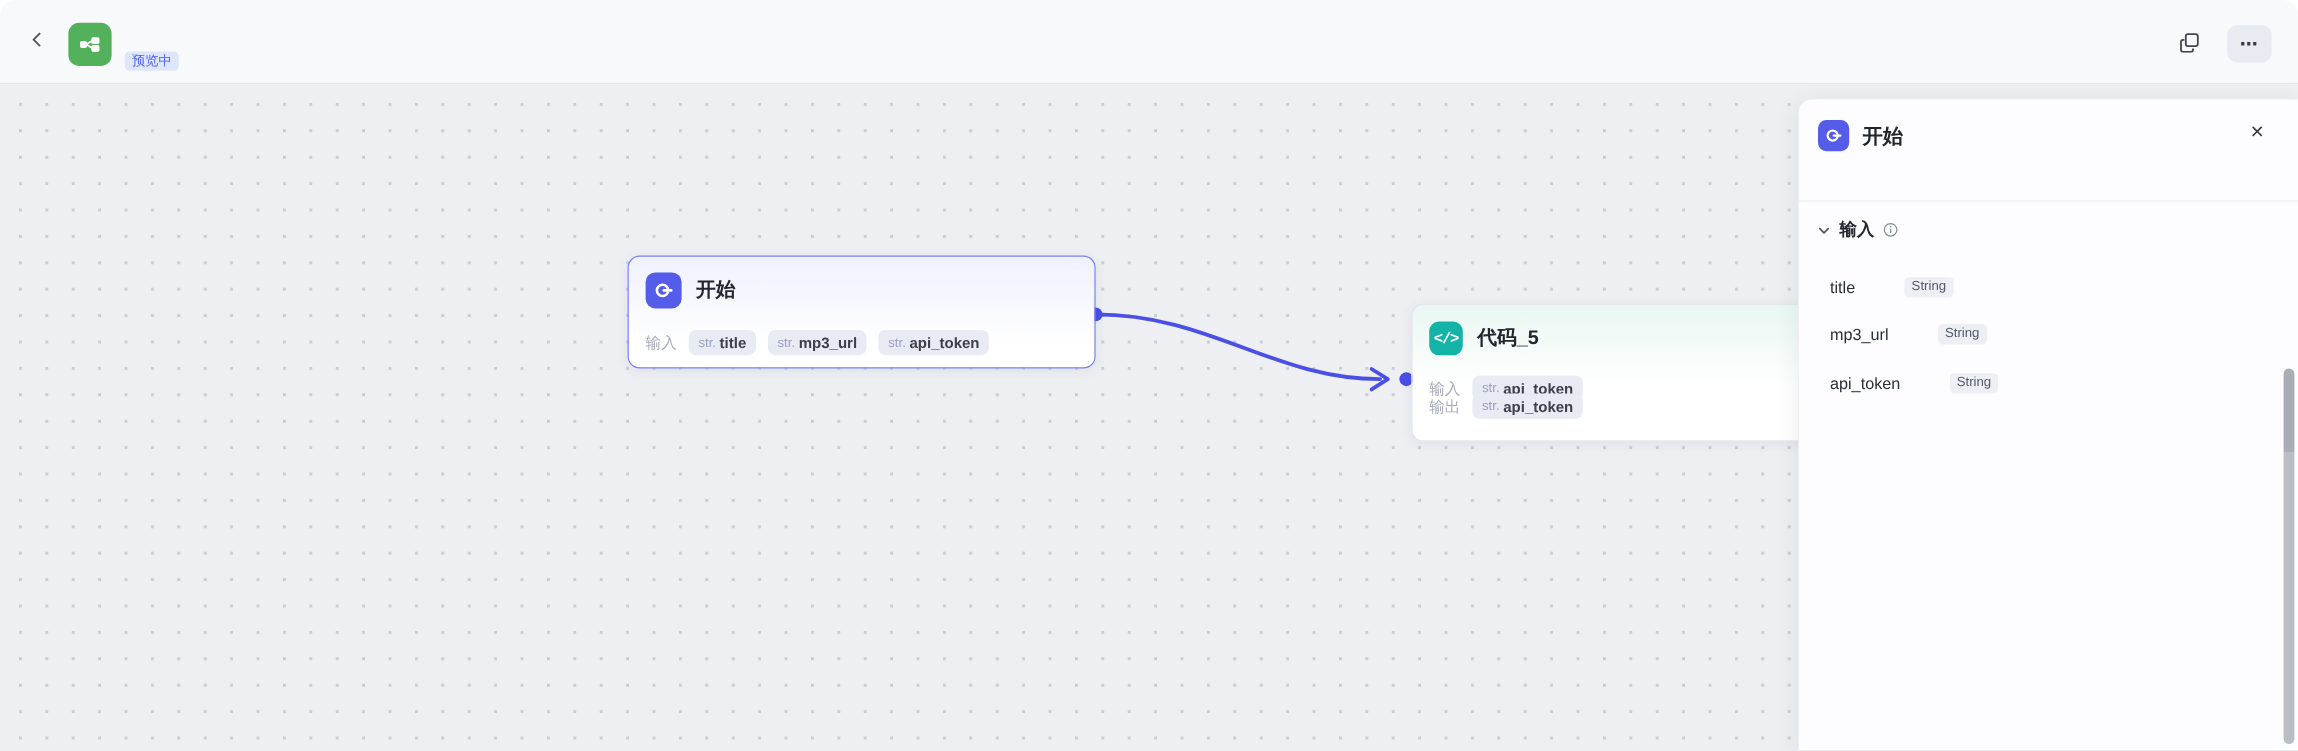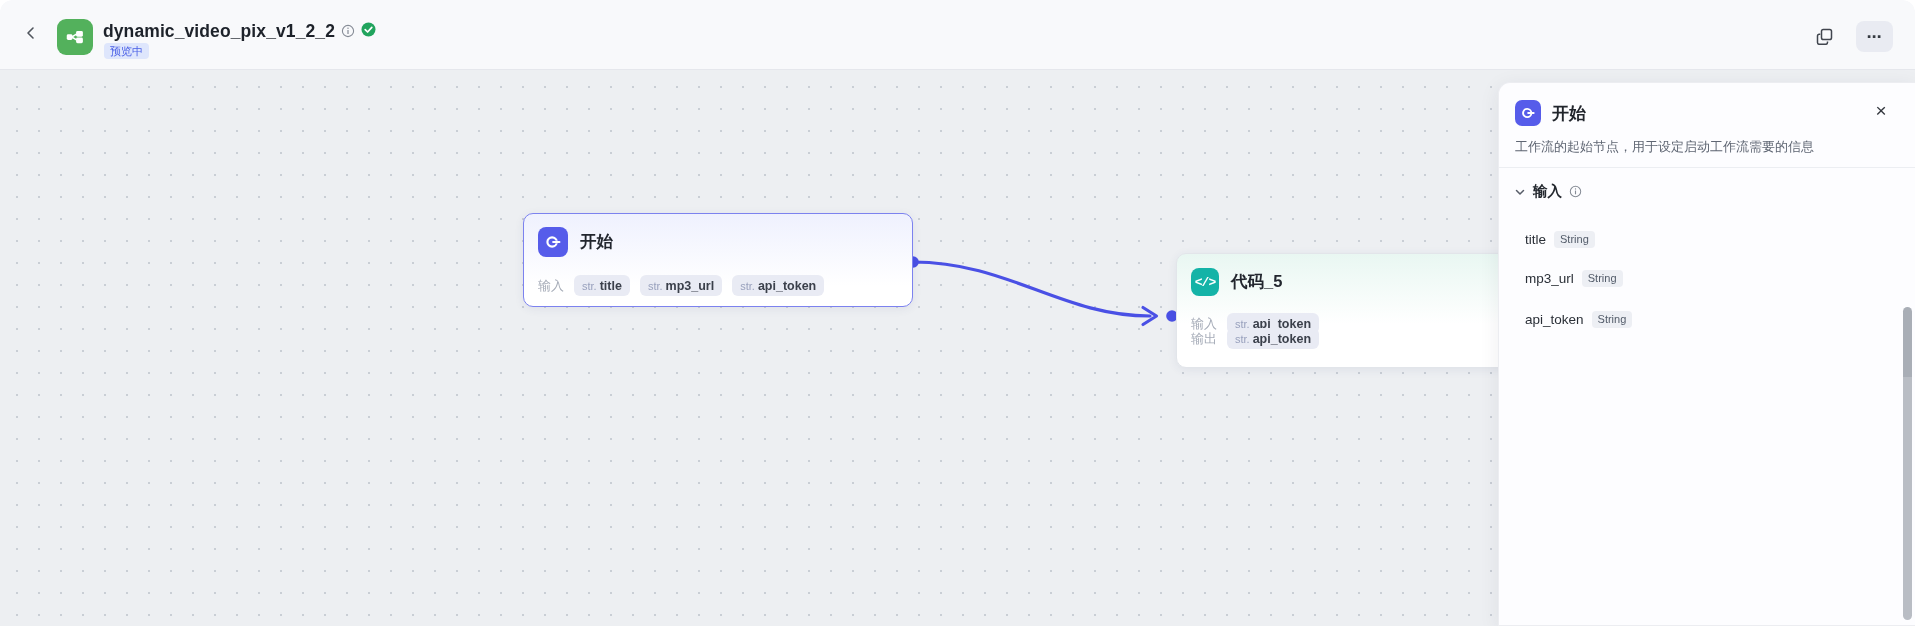--- a/index.html
+++ b/index.html
@@ -115,21 +115,21 @@
   .panel-desc { position:absolute; left:16px; top:54px; width:384px; font-size:13px; color:#5f6673; line-height:19px; }
   .panel-divider { position:absolute; left:0; top:84px; width:100%; height:0; border-top:1px solid #eceef2; }
   .panel-section { position:absolute; left:15px; top:99px; display:flex; align-items:center; gap:7px; }
   .sec-chevron { color:#575d68; display:flex; align-items:center; }
   .sec-label { font-size:14.5px; font-weight:600; color:#23272e; }
   .sec-info { color:#868c96; display:flex; align-items:center; }
   .panel-item { position:absolute; left:26px; display:flex; align-items:center; gap:8px; height:20px; }
   .item-name { font-size:13.5px; color:#2a2f37; font-weight:500; }
   .type-badge {
     background:#edeff4; color:#525b69; font-size:11px;
-    padding:2px 6px; border-radius:4px; line-height:13px;
+    padding:2px 6px; border-radius:4px; line-height:13px;margin-left:33px;
   }
   .item-0 { top:146px; } .item-1 { top:185px; } .item-2 { top:226px; }
 
   
   .v-scrollbar {
     position:absolute; left:1903px; top:307px; width:9px; height:313px;
     background:linear-gradient(180deg,#a9aeb6 0 70px,#b9bdc4 70px 100%);
     border-radius:5px; z-index:50; cursor:pointer;
   }
 </style>
@@ -146,36 +146,20 @@
           </svg>
       </span>
     </div>
     <div class="app-icon">
       <svg width="22" height="22" viewBox="0 0 24 24">
         <path d="M8.5 12 L14 8.7 M8.5 12 L14 15.3" stroke="#ffffff" stroke-width="1.6"></path>
         <rect x="3" y="9" width="6.2" height="6.2" rx="1.6" fill="#ffffff"></rect>
         <rect x="13.2" y="5.4" width="7.4" height="6.2" rx="1.6" fill="#ffffff"></rect>
         <rect x="13.2" y="12.6" width="7.4" height="6.2" rx="1.6" fill="#ffffff"></rect>
       </svg>
-    </div>
-    <div class="title-row">
-      <span class="wf-title">dynamic_video_pix_v1_2_2</span>
-      <span class="info-i">
-        <svg width="14" height="14" viewBox="0 0 14 14">
-            <circle cx="7" cy="7" r="5.6" fill="none" stroke="currentColor" stroke-width="1.1"></circle>
-            <rect x="6.4" y="6" width="1.2" height="4" fill="currentColor"></rect>
-            <rect x="6.4" y="3.6" width="1.2" height="1.3" fill="currentColor"></rect>
-          </svg>
-      </span>
-      <span>
-        <svg width="15" height="15" viewBox="0 0 15 15">
-            <circle cx="7.5" cy="7.5" r="7" fill="#21a45d"></circle>
-            <path d="M4.2 7.7 L6.6 10 L10.8 5.4" fill="none" stroke="#ffffff" stroke-width="1.7" stroke-linecap="round" stroke-linejoin="round"></path>
-          </svg>
-      </span>
     </div>
     <span class="status-badge">预览中</span>
     <div class="hdr-copy">
       <span>
         <svg width="17" height="17" viewBox="0 0 17 17">
             <rect x="5.5" y="1.5" width="10" height="10" rx="1.8" fill="none" stroke="currentColor" stroke-width="1.5"></rect>
             <path d="M11.5 13.5 v1 a1.8 1.8 0 0 1 -1.8 1.8 h-6.4 a1.8 1.8 0 0 1 -1.8 -1.8 v-6.4 a1.8 1.8 0 0 1 1.8 -1.8 h1" fill="none" stroke="currentColor" stroke-width="1.5"></path>
           </svg>
       </span>
     </div>
@@ -251,21 +235,20 @@
         <svg width="16" height="16" viewBox="0 0 20 20">
             <circle cx="9" cy="10" r="5.2" fill="none" stroke="#ffffff" stroke-width="2.4"></circle>
             <rect x="9" y="8.8" width="9.3" height="2.4" rx="1.2" fill="#ffffff"></rect>
           </svg>
       </div>
       <span class="panel-title">开始</span>
     </div>
     <div class="panel-close">
       <span>×</span>
     </div>
-    <div class="panel-desc">工作流的起始节点，用于设定启动工作流需要的信息</div>
     <div class="panel-divider"></div>
     <div class="panel-section">
       <span class="sec-chevron">
         <svg width="12" height="12" viewBox="0 0 12 12">
             <path d="M2.5 4.5 L6 8 L9.5 4.5" fill="none" stroke="currentColor" stroke-width="1.5" stroke-linecap="round" stroke-linejoin="round"></path>
           </svg>
       </span>
       <span class="sec-label">输入</span>
       <span class="sec-info">
         <svg width="13" height="13" viewBox="0 0 14 14">

